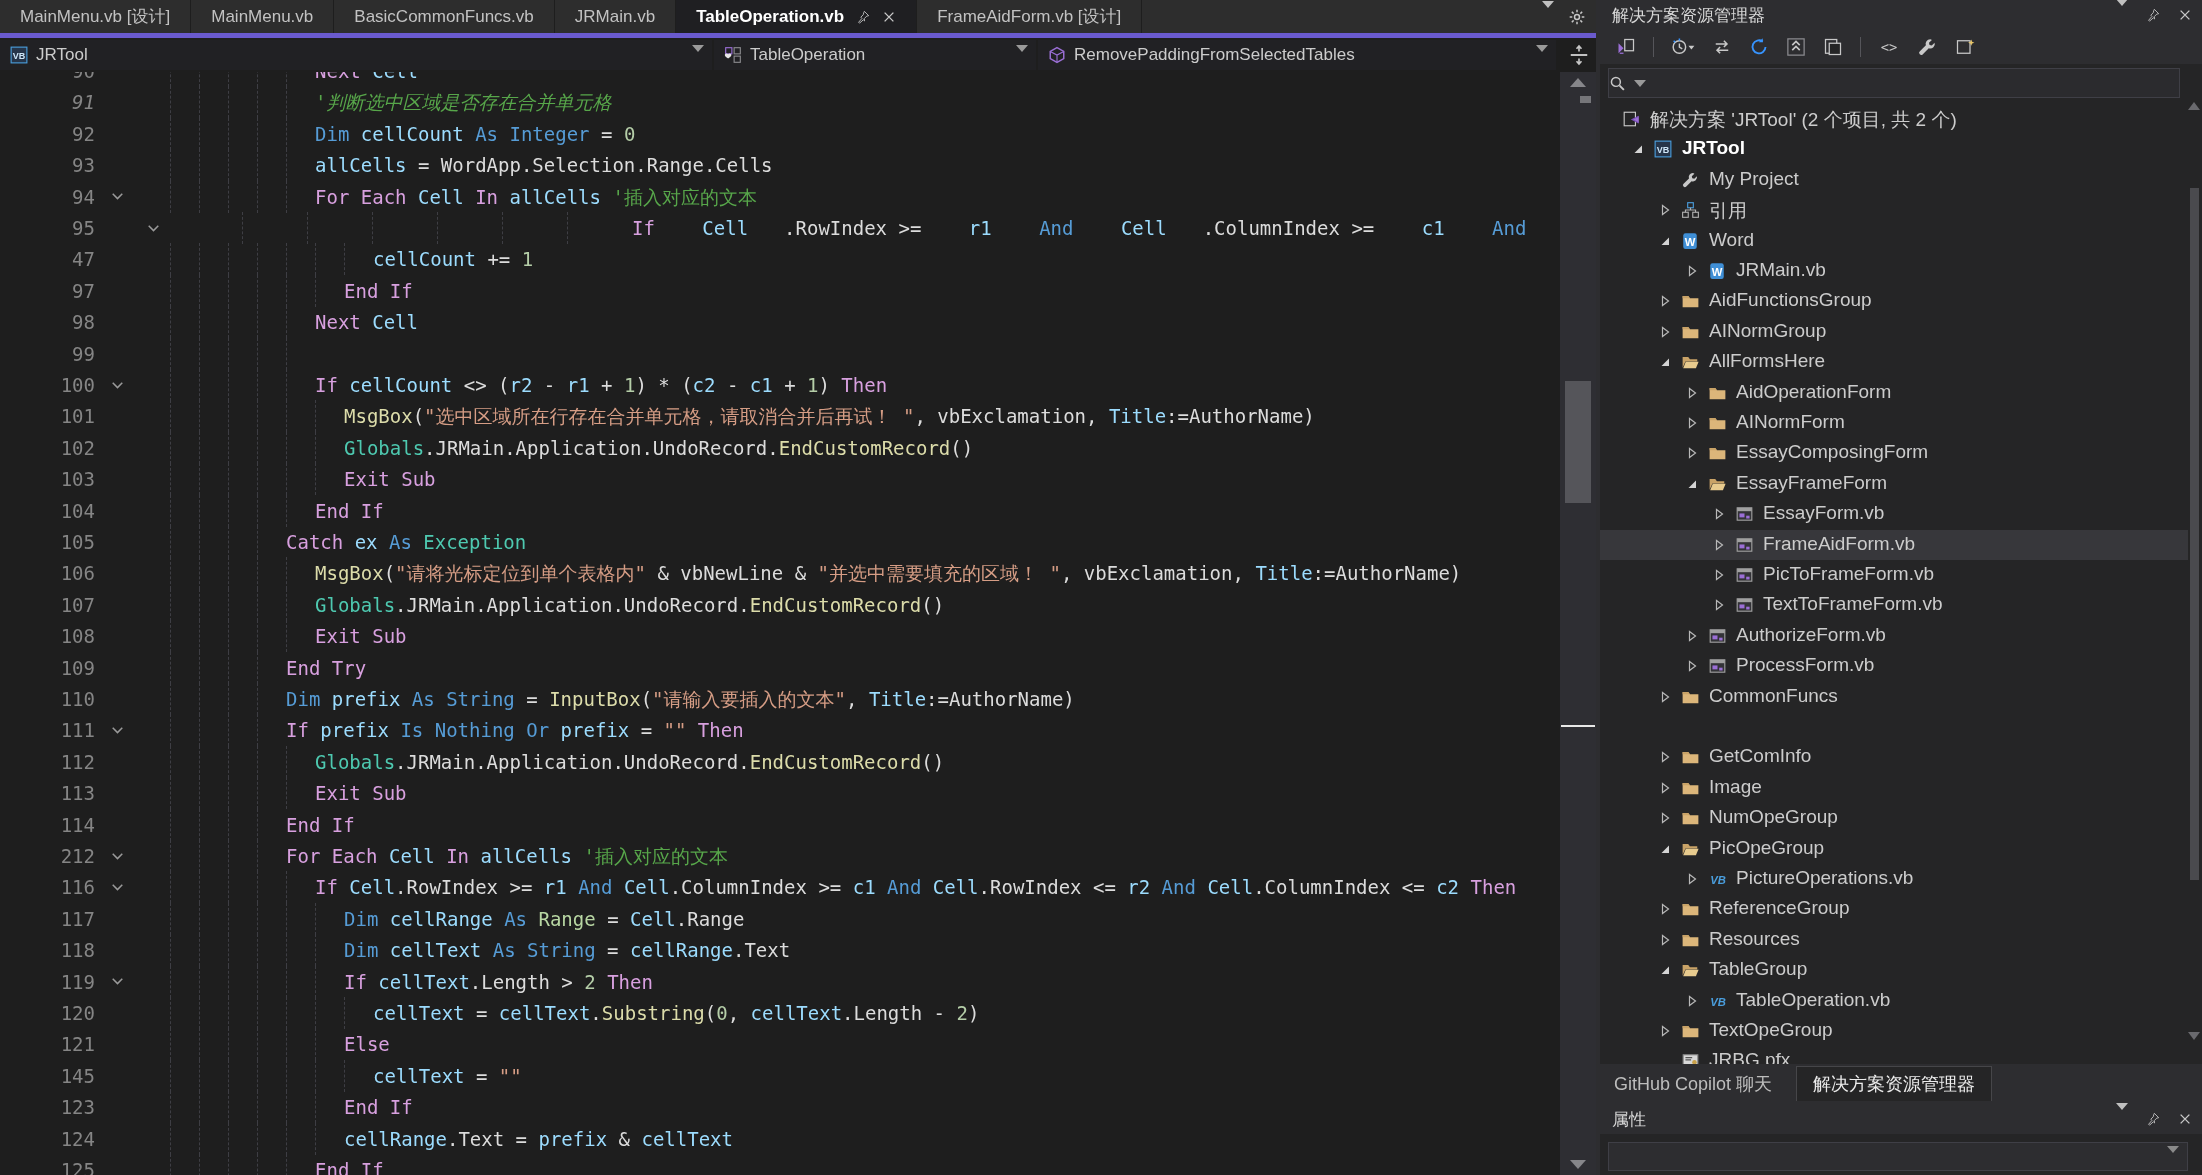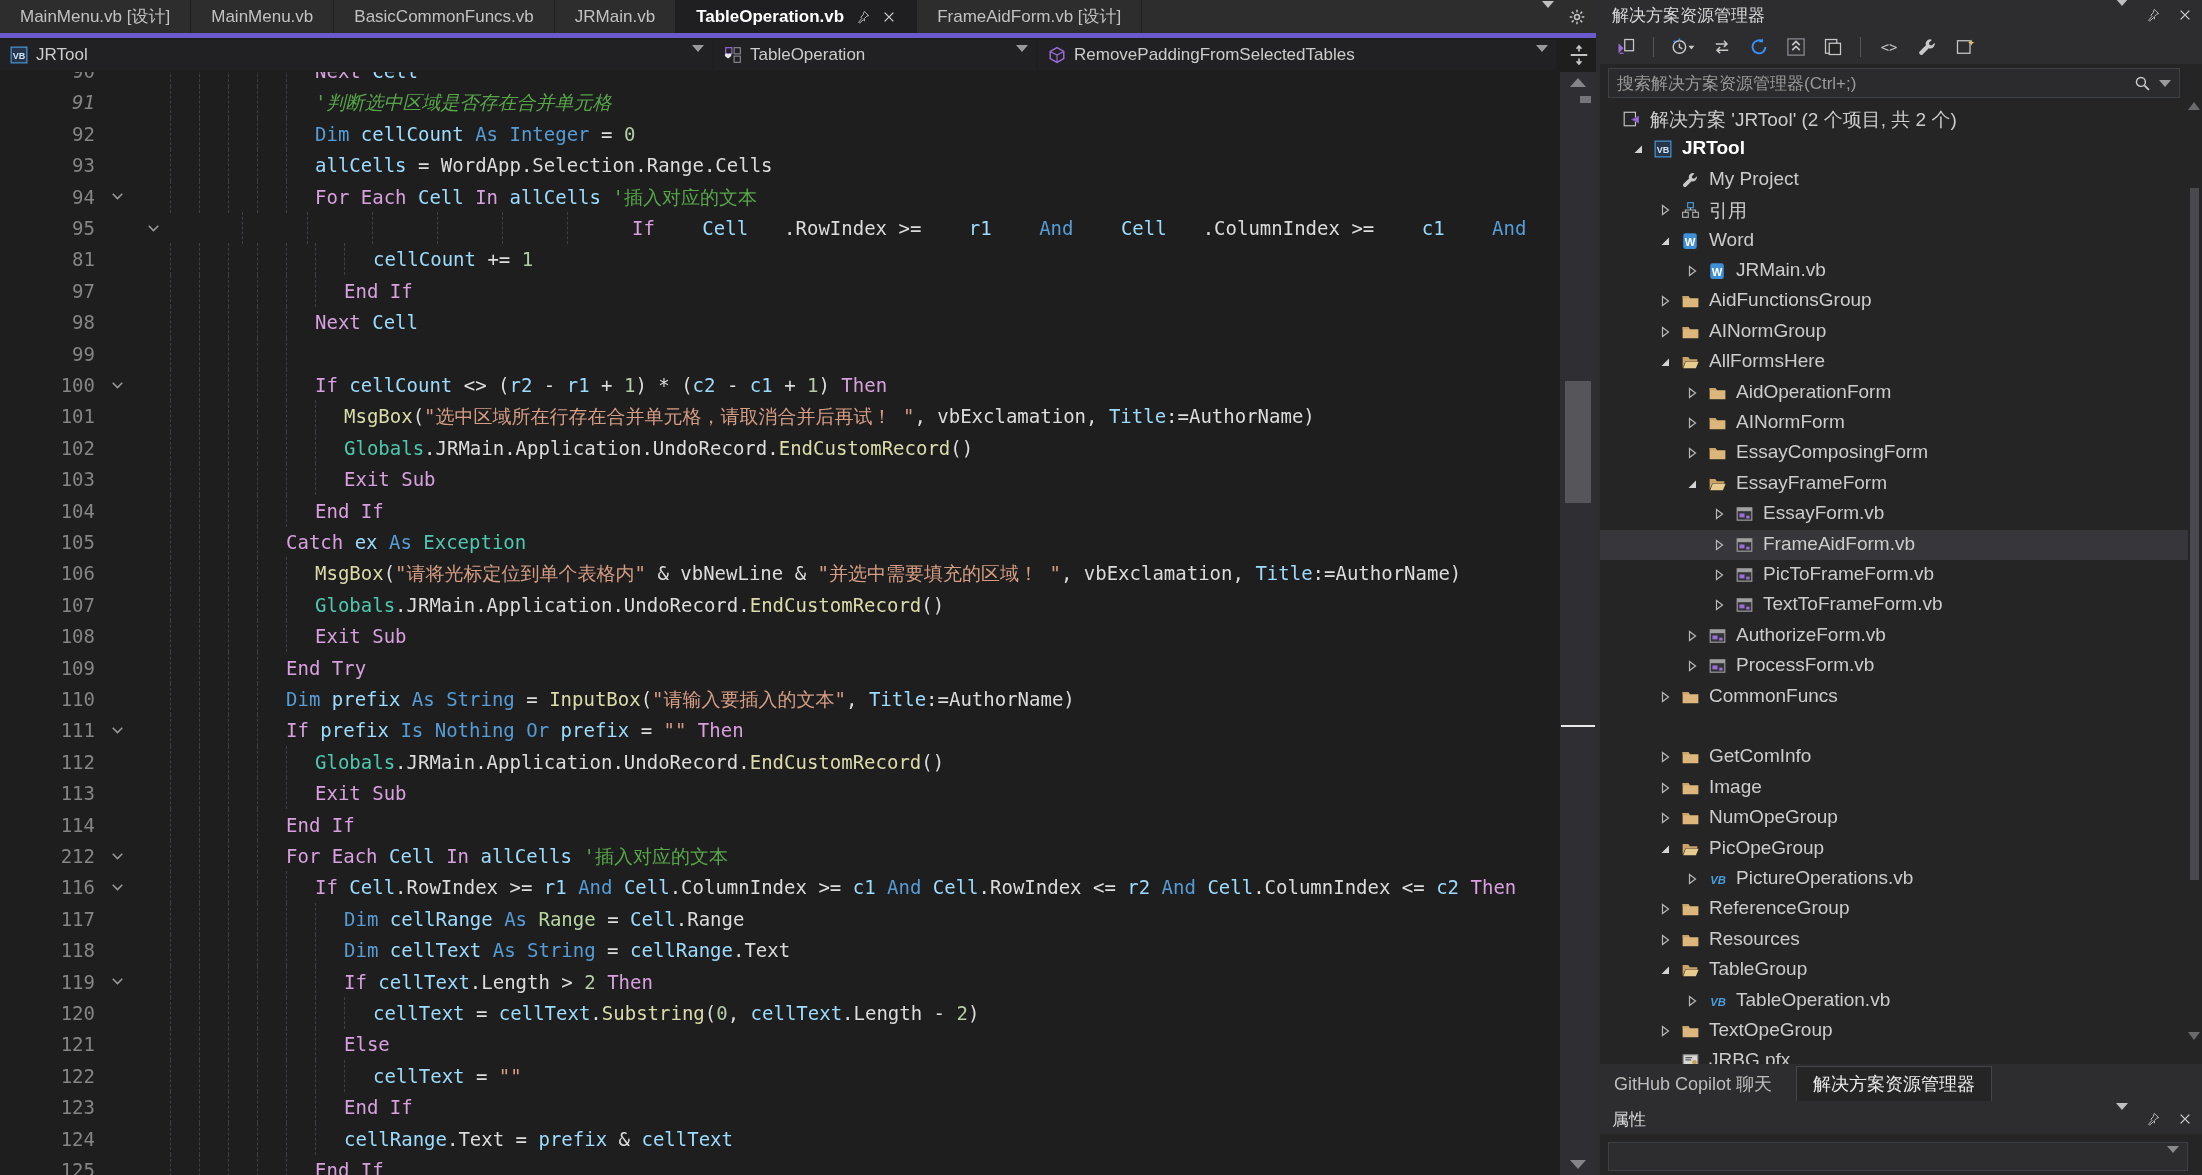--- a/index.html
+++ b/index.html
@@ -170,21 +170,21 @@
         <div class="code-line" style="top: -17px;"><span class="ln">90</span><span class="fold"></span><span class="ind"></span><span class="ind"></span><span class="ind"></span><span class="ind"></span><span class="ind"></span><span class="cK">Next </span><span class="cV">Cell</span></div>
         <div class="code-line" style="top: 14.4px; font-style: italic;"><span class="ln">91</span><span class="fold"></span><span class="ind"></span><span class="ind"></span><span class="ind"></span><span class="ind"></span><span class="ind"></span><span class="cC">'判断选中区域是否存在合并单元格</span></div>
         <div class="code-line" style="top: 45.8px;"><span class="ln">92</span><span class="fold"></span><span class="ind"></span><span class="ind"></span><span class="ind"></span><span class="ind"></span><span class="ind"></span><span class="cB">Dim </span><span class="cV">cellCount </span><span class="cB">As Integer </span><span class="cW">= </span><span class="cN">0</span></div>
         <div class="code-line" style="top: 77.2px;"><span class="ln">93</span><span class="fold"></span><span class="ind"></span><span class="ind"></span><span class="ind"></span><span class="ind"></span><span class="ind"></span><span class="cV">allCells </span><span class="cW">= WordApp.Selection.Range.Cells</span></div>
         <div class="code-line" style="top: 108.6px;"><span class="ln">94</span><span class="fold"><svg width="17" height="17" viewBox="0 0 16 16">
               <path d="M3.5 5.5L8 10l4.5-4.5" fill="none" stroke="#9a9a9a" stroke-width="1.4"></path>
             </svg></span><span class="ind"></span><span class="ind"></span><span class="ind"></span><span class="ind"></span><span class="ind"></span><span class="cK">For Each </span><span class="cV">Cell </span><span class="cK">In </span><span class="cV">allCells </span><span class="cC">'插入对应的文本</span></div>
         <div class="code-line" style="top: 140px; gap: 36px;"><span class="ln">95</span><span class="fold"><svg width="17" height="17" viewBox="0 0 16 16">
               <path d="M3.5 5.5L8 10l4.5-4.5" fill="none" stroke="#9a9a9a" stroke-width="1.4"></path>
             </svg></span><span class="ind"></span><span class="ind"></span><span class="ind"></span><span class="ind"></span><span class="ind"></span><span class="ind"></span><span class="cK">If </span><span class="cV">Cell</span><span class="cW">.RowIndex &gt;= </span><span class="cV">r1 </span><span class="cB">And </span><span class="cV">Cell</span><span class="cW">.ColumnIndex &gt;= </span><span class="cV">c1 </span><span class="cB">And </span><span class="cV">Cell</span><span class="cW">.RowIndex &lt;= </span><span class="cV">r2 </span><span class="cB">And </span><span class="cV">Cell</span><span class="cW">.ColumnIndex &lt;= </span><span class="cV">c2 </span><span class="cK">Then</span></div>
-        <div class="code-line" style="top: 171.4px;"><span class="ln">81</span><span class="fold"></span><span class="ind"></span><span class="ind"></span><span class="ind"></span><span class="ind"></span><span class="ind"></span><span class="ind"></span><span class="ind"></span><span class="cV">cellCount </span><span class="cW">+= </span><span class="cN">1</span></div>
+        <div class="code-line" style="top: 171.4px;"><span class="ln">47</span><span class="fold"></span><span class="ind"></span><span class="ind"></span><span class="ind"></span><span class="ind"></span><span class="ind"></span><span class="ind"></span><span class="ind"></span><span class="cV">cellCount </span><span class="cW">+= </span><span class="cN">1</span></div>
         <div class="code-line" style="top: 202.8px;"><span class="ln">97</span><span class="fold"></span><span class="ind"></span><span class="ind"></span><span class="ind"></span><span class="ind"></span><span class="ind"></span><span class="ind"></span><span class="cK">End If</span></div>
         <div class="code-line" style="top: 234.2px;"><span class="ln">98</span><span class="fold"></span><span class="ind"></span><span class="ind"></span><span class="ind"></span><span class="ind"></span><span class="ind"></span><span class="cK">Next </span><span class="cV">Cell</span></div>
         <div class="code-line" style="top: 265.6px;"><span class="ln">99</span><span class="fold"></span><span class="ind"></span><span class="ind"></span><span class="ind"></span><span class="ind"></span><span class="ind"></span></div>
         <div class="code-line" style="top: 297px;"><span class="ln">100</span><span class="fold"><svg width="17" height="17" viewBox="0 0 16 16">
               <path d="M3.5 5.5L8 10l4.5-4.5" fill="none" stroke="#9a9a9a" stroke-width="1.4"></path>
             </svg></span><span class="ind"></span><span class="ind"></span><span class="ind"></span><span class="ind"></span><span class="ind"></span><span class="cK">If </span><span class="cV">cellCount </span><span class="cW">&lt;&gt; (</span><span class="cV">r2 </span><span class="cW">- </span><span class="cV">r1 </span><span class="cW">+ </span><span class="cN">1</span><span class="cW">) * (</span><span class="cV">c2 </span><span class="cW">- </span><span class="cV">c1 </span><span class="cW">+ </span><span class="cN">1</span><span class="cW">) </span><span class="cK">Then</span></div>
         <div class="code-line" style="top: 328.4px;"><span class="ln">101</span><span class="fold"></span><span class="ind"></span><span class="ind"></span><span class="ind"></span><span class="ind"></span><span class="ind"></span><span class="ind"></span><span class="cM">MsgBox</span><span class="cW">(</span><span class="cS">"选中区域所在行存在合并单元格，请取消合并后再试！ "</span><span class="cW">, vbExclamation, </span><span class="cV">Title</span><span class="cW">:=AuthorName)</span></div>
         <div class="code-line" style="top: 359.8px;"><span class="ln">102</span><span class="fold"></span><span class="ind"></span><span class="ind"></span><span class="ind"></span><span class="ind"></span><span class="ind"></span><span class="ind"></span><span class="cT">Globals</span><span class="cW">.JRMain.Application.UndoRecord.</span><span class="cM">EndCustomRecord</span><span class="cW">()</span></div>
         <div class="code-line" style="top: 391.2px;"><span class="ln">103</span><span class="fold"></span><span class="ind"></span><span class="ind"></span><span class="ind"></span><span class="ind"></span><span class="ind"></span><span class="ind"></span><span class="cK">Exit Sub</span></div>
         <div class="code-line" style="top: 422.6px;"><span class="ln">104</span><span class="fold"></span><span class="ind"></span><span class="ind"></span><span class="ind"></span><span class="ind"></span><span class="ind"></span><span class="cK">End If</span></div>
@@ -206,21 +206,21 @@
         <div class="code-line" style="top: 799.4px;"><span class="ln">116</span><span class="fold"><svg width="17" height="17" viewBox="0 0 16 16">
               <path d="M3.5 5.5L8 10l4.5-4.5" fill="none" stroke="#9a9a9a" stroke-width="1.4"></path>
             </svg></span><span class="ind"></span><span class="ind"></span><span class="ind"></span><span class="ind"></span><span class="ind"></span><span class="cK">If </span><span class="cV">Cell</span><span class="cW">.RowIndex &gt;= </span><span class="cV">r1 </span><span class="cB">And </span><span class="cV">Cell</span><span class="cW">.ColumnIndex &gt;= </span><span class="cV">c1 </span><span class="cB">And </span><span class="cV">Cell</span><span class="cW">.RowIndex &lt;= </span><span class="cV">r2 </span><span class="cB">And </span><span class="cV">Cell</span><span class="cW">.ColumnIndex &lt;= </span><span class="cV">c2 </span><span class="cK">Then</span></div>
         <div class="code-line" style="top: 830.8px;"><span class="ln">117</span><span class="fold"></span><span class="ind"></span><span class="ind"></span><span class="ind"></span><span class="ind"></span><span class="ind"></span><span class="ind"></span><span class="cB">Dim </span><span class="cV">cellRange </span><span class="cB">As </span><span class="cG">Range </span><span class="cW">= </span><span class="cV">Cell</span><span class="cW">.Range</span></div>
         <div class="code-line" style="top: 862.2px;"><span class="ln">118</span><span class="fold"></span><span class="ind"></span><span class="ind"></span><span class="ind"></span><span class="ind"></span><span class="ind"></span><span class="ind"></span><span class="cB">Dim </span><span class="cV">cellText </span><span class="cB">As String </span><span class="cW">= </span><span class="cV">cellRange</span><span class="cW">.Text</span></div>
         <div class="code-line" style="top: 893.6px;"><span class="ln">119</span><span class="fold"><svg width="17" height="17" viewBox="0 0 16 16">
               <path d="M3.5 5.5L8 10l4.5-4.5" fill="none" stroke="#9a9a9a" stroke-width="1.4"></path>
             </svg></span><span class="ind"></span><span class="ind"></span><span class="ind"></span><span class="ind"></span><span class="ind"></span><span class="ind"></span><span class="cK">If </span><span class="cV">cellText</span><span class="cW">.Length &gt; </span><span class="cN">2 </span><span class="cK">Then</span></div>
         <div class="code-line" style="top: 925px;"><span class="ln">120</span><span class="fold"></span><span class="ind"></span><span class="ind"></span><span class="ind"></span><span class="ind"></span><span class="ind"></span><span class="ind"></span><span class="ind"></span><span class="cV">cellText </span><span class="cW">= </span><span class="cV">cellText</span><span class="cW">.</span><span class="cM">Substring</span><span class="cW">(</span><span class="cN">0</span><span class="cW">, </span><span class="cV">cellText</span><span class="cW">.Length - </span><span class="cN">2</span><span class="cW">)</span></div>
         <div class="code-line" style="top: 956.4px;"><span class="ln">121</span><span class="fold"></span><span class="ind"></span><span class="ind"></span><span class="ind"></span><span class="ind"></span><span class="ind"></span><span class="ind"></span><span class="cK">Else</span></div>
-        <div class="code-line" style="top: 987.8px;"><span class="ln">122</span><span class="fold"></span><span class="ind"></span><span class="ind"></span><span class="ind"></span><span class="ind"></span><span class="ind"></span><span class="ind"></span><span class="ind"></span><span class="cV">cellText </span><span class="cW">= </span><span class="cS">""</span></div>
+        <div class="code-line" style="top: 987.8px;"><span class="ln">145</span><span class="fold"></span><span class="ind"></span><span class="ind"></span><span class="ind"></span><span class="ind"></span><span class="ind"></span><span class="ind"></span><span class="ind"></span><span class="cV">cellText </span><span class="cW">= </span><span class="cS">""</span></div>
         <div class="code-line" style="top: 1019.2px;"><span class="ln">123</span><span class="fold"></span><span class="ind"></span><span class="ind"></span><span class="ind"></span><span class="ind"></span><span class="ind"></span><span class="ind"></span><span class="cK">End If</span></div>
         <div class="code-line" style="top: 1050.6px;"><span class="ln">124</span><span class="fold"></span><span class="ind"></span><span class="ind"></span><span class="ind"></span><span class="ind"></span><span class="ind"></span><span class="ind"></span><span class="cV">cellRange</span><span class="cW">.Text = </span><span class="cV">prefix </span><span class="cW">&amp; </span><span class="cV">cellText</span></div>
         <div class="code-line" style="top: 1082px;"><span class="ln">125</span><span class="fold"></span><span class="ind"></span><span class="ind"></span><span class="ind"></span><span class="ind"></span><span class="ind"></span><span class="cK">End If</span></div>
       </div>
 
     <div id="ed-scroll">
       <div id="ed-up" class="arrow"></div>
       <div id="ed-mark"></div>
       <div id="ed-thumb"></div>
       <div id="ed-caretline"></div>
@@ -303,21 +303,20 @@
         </span>
         <span style="display: inline-flex;">
           <svg width="22" height="20" viewBox="0 0 16 16">
             <rect x="2" y="3" width="10" height="10" fill="none" stroke="#c8c8c8"></rect>
             <path d="M13 2l.7 1.8L15.5 4.5l-1.8.7L13 7l-.7-1.8L10.5 4.5l1.8-.7z" fill="#e8c66a"></path>
           </svg>
         </span>
       </div>
 
     <div id="se-search">
-      <span class="ph">搜索解决方案资源管理器(Ctrl+;)</span>
       <span class="sic">
         <span id="search-ico">
             <svg width="17" height="17" viewBox="0 0 16 16">
               <circle cx="6.5" cy="6.5" r="4.2" fill="none" stroke="#c8c8c8" stroke-width="1.4"></circle>
               <path d="M9.8 9.8L14 14" stroke="#c8c8c8" stroke-width="1.8"></path>
             </svg>
           </span>
         <span class="caret-shape" style="border-top-color:#9a9a9a;"></span>
       </span>
     </div>

